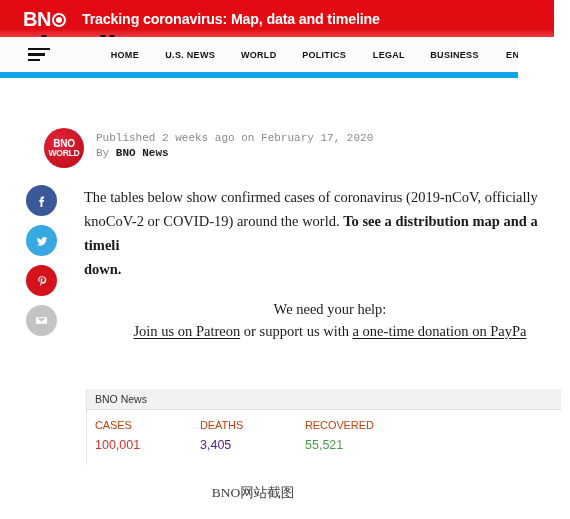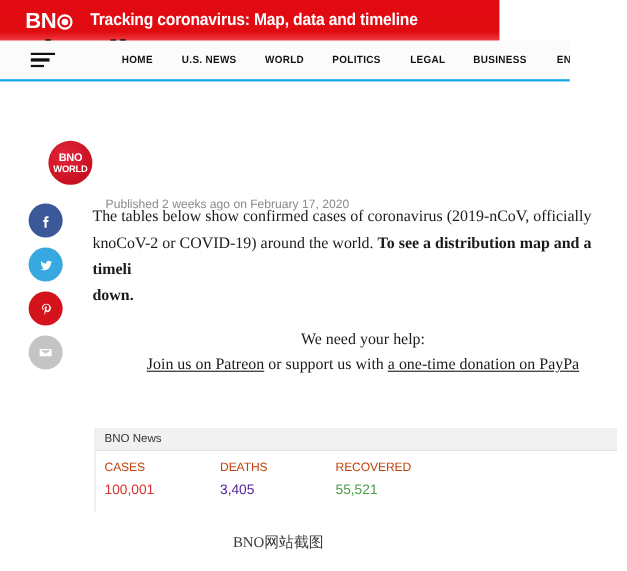--- a/index.html
+++ b/index.html
@@ -24,21 +24,21 @@
     width: 570px;
     height: 468px;
     overflow: hidden;
     background: #ffffff;
   }
 
   
   #site-banner {
     position: absolute;
     left: 0; top: 0;
-    width: 454px;
+    width: 554px;
     height: 37px;
     background: #e8060c;
     background: linear-gradient(180deg, #e30a12 0%, #e00b11 78%, #ef3b40 100%);
     display: flex;
     align-items: center;
     overflow: hidden;
   }
   #banner-logo {
     margin-left: 23px;
     display: flex;
@@ -81,21 +81,21 @@
     transform-origin: left center;
   }
 
   
   #site-nav {
     position: absolute;
     left: 0; top: 37px;
     width: 518px;
     height: 35px;
     background: #fbfbfb;
-    border-bottom: 2px solid #0ea5e9;
+    border-bottom: 6px solid #0ea5e9;
     display: flex;
     align-items: center;
     z-index: 20;
     overflow: hidden;
   }
   #hamburger-menu {
     margin-left: 28px;
     width: 22px;
     display: flex;
     flex-direction: column;
@@ -175,25 +175,24 @@
     letter-spacing: -0.3px;
   }
   #author-avatar .av-bot {
     font-size: 8.5px;
     font-weight: bold;
     letter-spacing: -0.2px;
   }
   #byline-text {
     margin-left: 12px;
     padding-top: 3px;
-    font-family: Liberation Sans, sans-serif;
+    font-family: Liberation Mono, monospace;
     font-size: 11px;
     line-height: 15px;
     color: #7a7a7a;
-    margin-top: 48px;
   }
   #byline-text .published-line { color: #8a8a8a; }
   #byline-text .author-line { color: #8a8a8a; }
   #byline-text .author-name { color: #1c1c1c; font-weight: bold; }
 
   
   #share-rail {
     position: absolute;
     left: 26px;
     top: 185px;
@@ -304,20 +303,24 @@
 
     <div id="headline-clipped">timeline</div>
 
     <div id="byline-row">
       <div id="author-avatar">
         <span class="av-top">BNO</span>
         <span class="av-bot">WORLD</span>
       </div>
       <div id="byline-text">
         <div class="published-line">Published 2 weeks ago on February 17, 2020</div>
+        <div class="author-line">
+          <span>By</span>
+          <span class="author-name">BNO News</span>
+        </div>
       </div>
     </div>
 
     <div id="share-rail">
       <div class="share-btn" style="background:#3b5998">
         <svg width="16" height="16" viewBox="0 0 16 16" aria-hidden="true">
           <path fill="#fff" d="M10.1 5.4h-1.3c-.2 0-.4.2-.4.5v1.1h1.7l-.2 1.8H8.4V14H6.5V8.8H5.3V7h1.2V5.7c0-1.2.6-2.2 2.1-2.2h1.5v1.9z"></path>
         </svg>
       </div>
       <div class="share-btn" style="background:#38a8e0">

